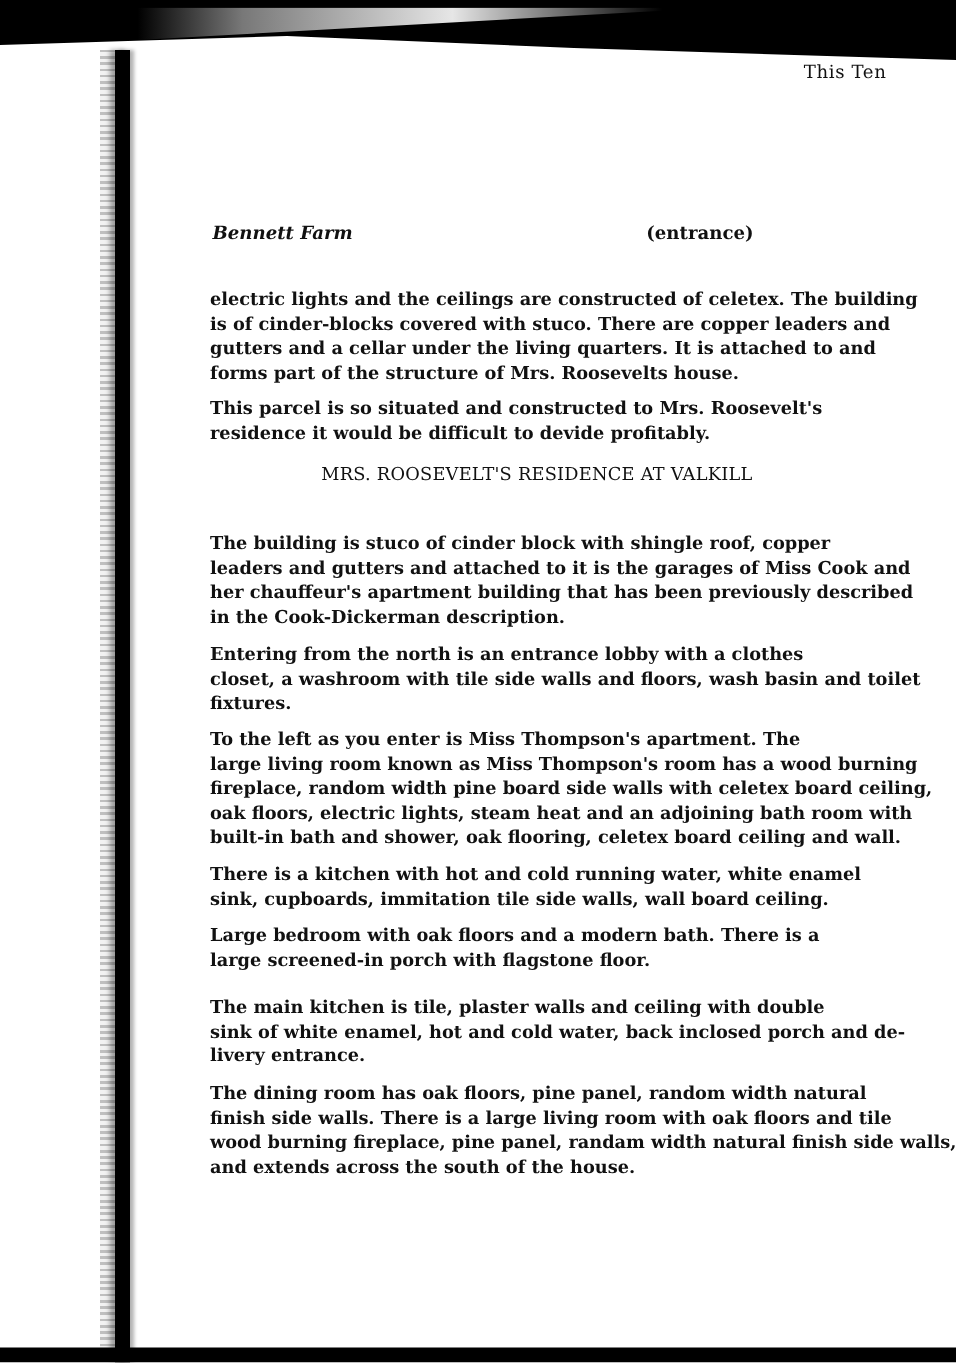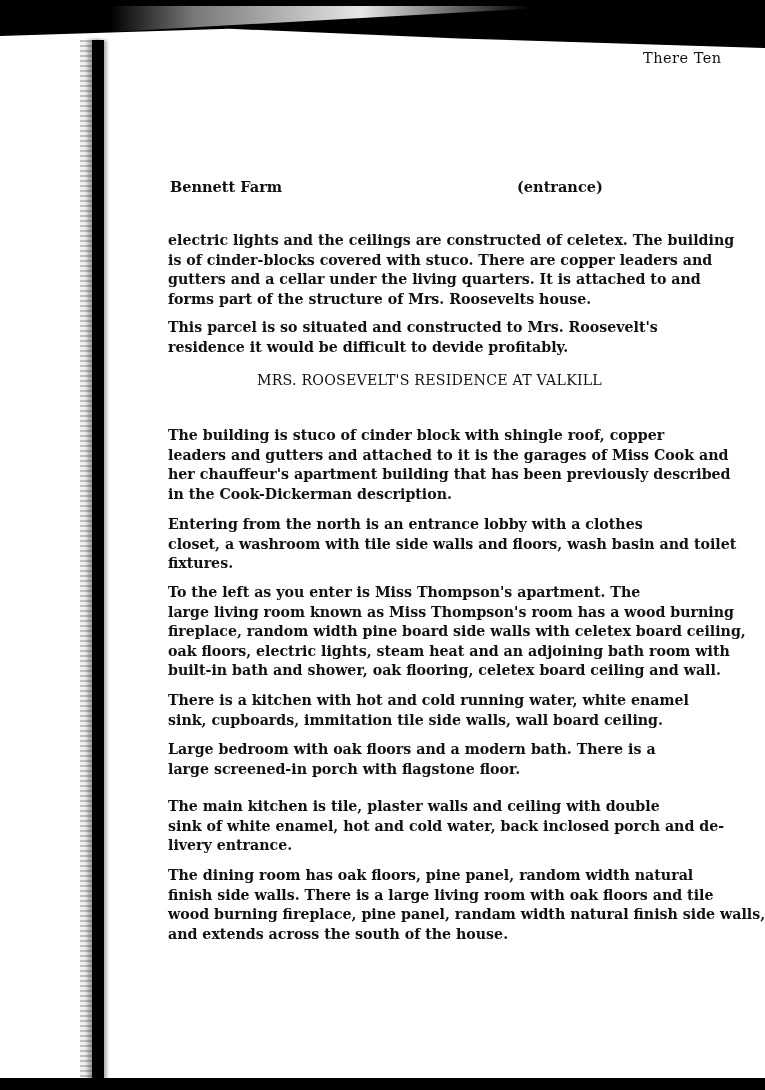--- a/index.html
+++ b/index.html
@@ -27,41 +27,41 @@
       background: #000;
       box-shadow: -4px 0 4px rgba(0,0,0,0.35), 3px 0 3px rgba(0,0,0,0.3);
     }
     .spine-fringe-left {
       position: absolute; left: 80px; top: 40px; width: 12px; height: 1040px;
       background: repeating-linear-gradient(to bottom, rgba(0,0,0,0.25) 0 2px, rgba(0,0,0,0.05) 2px 5px);
     }
     .page-number {
       position: absolute; left: 643px; top: 50px; font-size: 14.5px; letter-spacing: 0.5px;
     }
-    .header-left { position: absolute; left: 170px; top: 178px; font-size: 14.5px; font-weight: bold; }
+    .header-left { position: absolute; left: 170px; top: 178px; font-size: 14.5px; font-weight: bold; font-style: italic; }
     .header-right { position: absolute; left: 517px; top: 178px; font-size: 14.5px; font-weight: bold; }
     .para {
       position: absolute; left: 168px; width: 600px;
       font-size: 14.2px; line-height: 19.5px; font-weight: bold; margin: 0;
       white-space: pre-line;
     }
     .section-title {
       position: absolute; left: 257px; top: 372px; font-size: 14.2px; letter-spacing: 0.2px;
     }
   </style>
 </head>
 <body>
 
 <div class="top-wedge"></div>
 <div class="top-fade"></div>
 <div class="spine-fringe-left"></div>
 <div class="spine"></div>
 <div class="bottom-band"></div>
 
-<div class="page-number">There Ten</div>
+<div class="page-number">This Ten</div>
 <div class="header-left">Bennett Farm</div>
 <div class="header-right">(entrance)</div>
 
 <p class="para" style="top:231px;">electric lights and the ceilings are constructed of celetex.  The building
 is of cinder-blocks covered with stuco.  There are copper leaders and
 gutters and a cellar under the living quarters.  It is attached to and
 forms part of the structure of Mrs. Roosevelts house.</p>
 <p class="para" style="top:318px;">            This parcel is so situated and constructed to Mrs. Roosevelt's
 residence it would be difficult to devide profitably.</p>
 

